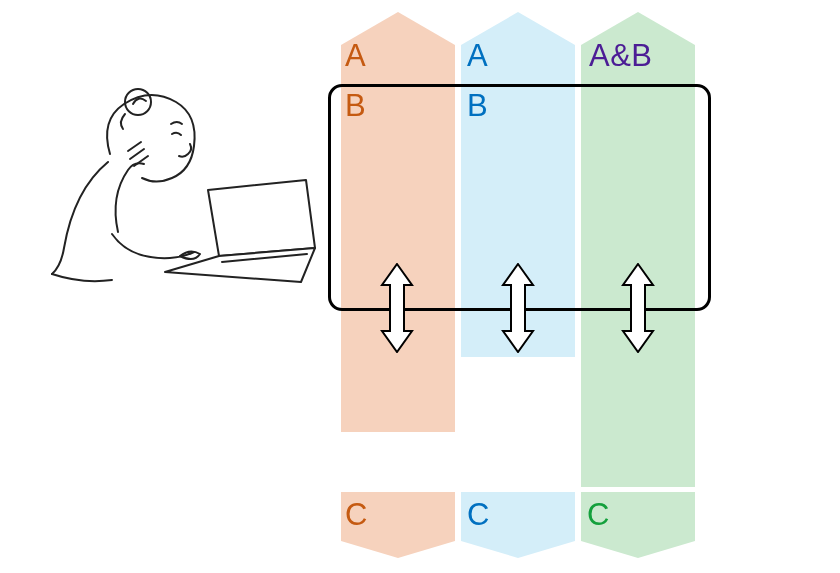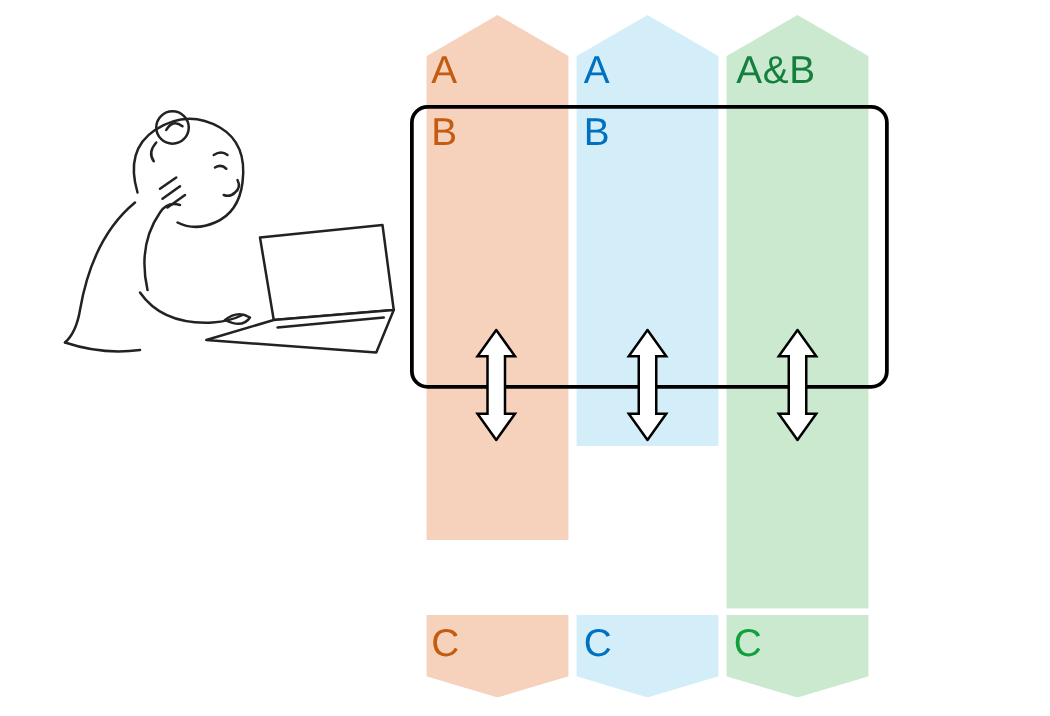--- a/index.html
+++ b/index.html
@@ -61,21 +61,21 @@
   <div class="col col-top" style="left: 341px; top: 12px; width: 114px; height: 420px; background-color: rgb(246, 210, 189);"></div>
   <div class="col col-top" style="left: 461px; top: 12px; width: 114px; height: 345px; background-color: rgb(212, 238, 249);"></div>
   <div class="col col-top" style="left: 581px; top: 12px; width: 114px; height: 475px; background-color: rgb(203, 233, 207);"></div>
 
   <div class="col col-bottom" style="left: 341px; top: 492px; width: 114px; height: 66px; background-color: rgb(246, 210, 189);"></div>
   <div class="col col-bottom" style="left: 461px; top: 492px; width: 114px; height: 66px; background-color: rgb(212, 238, 249);"></div>
   <div class="col col-bottom" style="left: 581px; top: 492px; width: 114px; height: 66px; background-color: rgb(203, 233, 207);"></div>
 
   <div class="label" style="left: 345px; top: 40px; color: rgb(197, 90, 17);">A</div>
   <div class="label" style="left: 467px; top: 40px; color: rgb(0, 112, 192);">A</div>
-  <div class="label" style="left: 589px; top: 40px; color: #15803d;">A&amp;B</div>
+  <div class="label" style="left: 589px; top: 40px; color: #4c1d95;">A&amp;B</div>
 
   <div class="label" style="left: 345px; top: 90px; color: rgb(197, 90, 17);">B</div>
   <div class="label" style="left: 467px; top: 90px; color: rgb(0, 112, 192);">B</div>
 
   <div class="label" style="left: 345px; top: 499px; color: rgb(197, 90, 17);">C</div>
   <div class="label" style="left: 467px; top: 499px; color: rgb(0, 112, 192);">C</div>
   <div class="label" style="left: 587px; top: 499px; color: rgb(19, 160, 60);">C</div>
 
   <div class="viewport" style="border-color: rgb(0, 0, 0);"></div>
 

